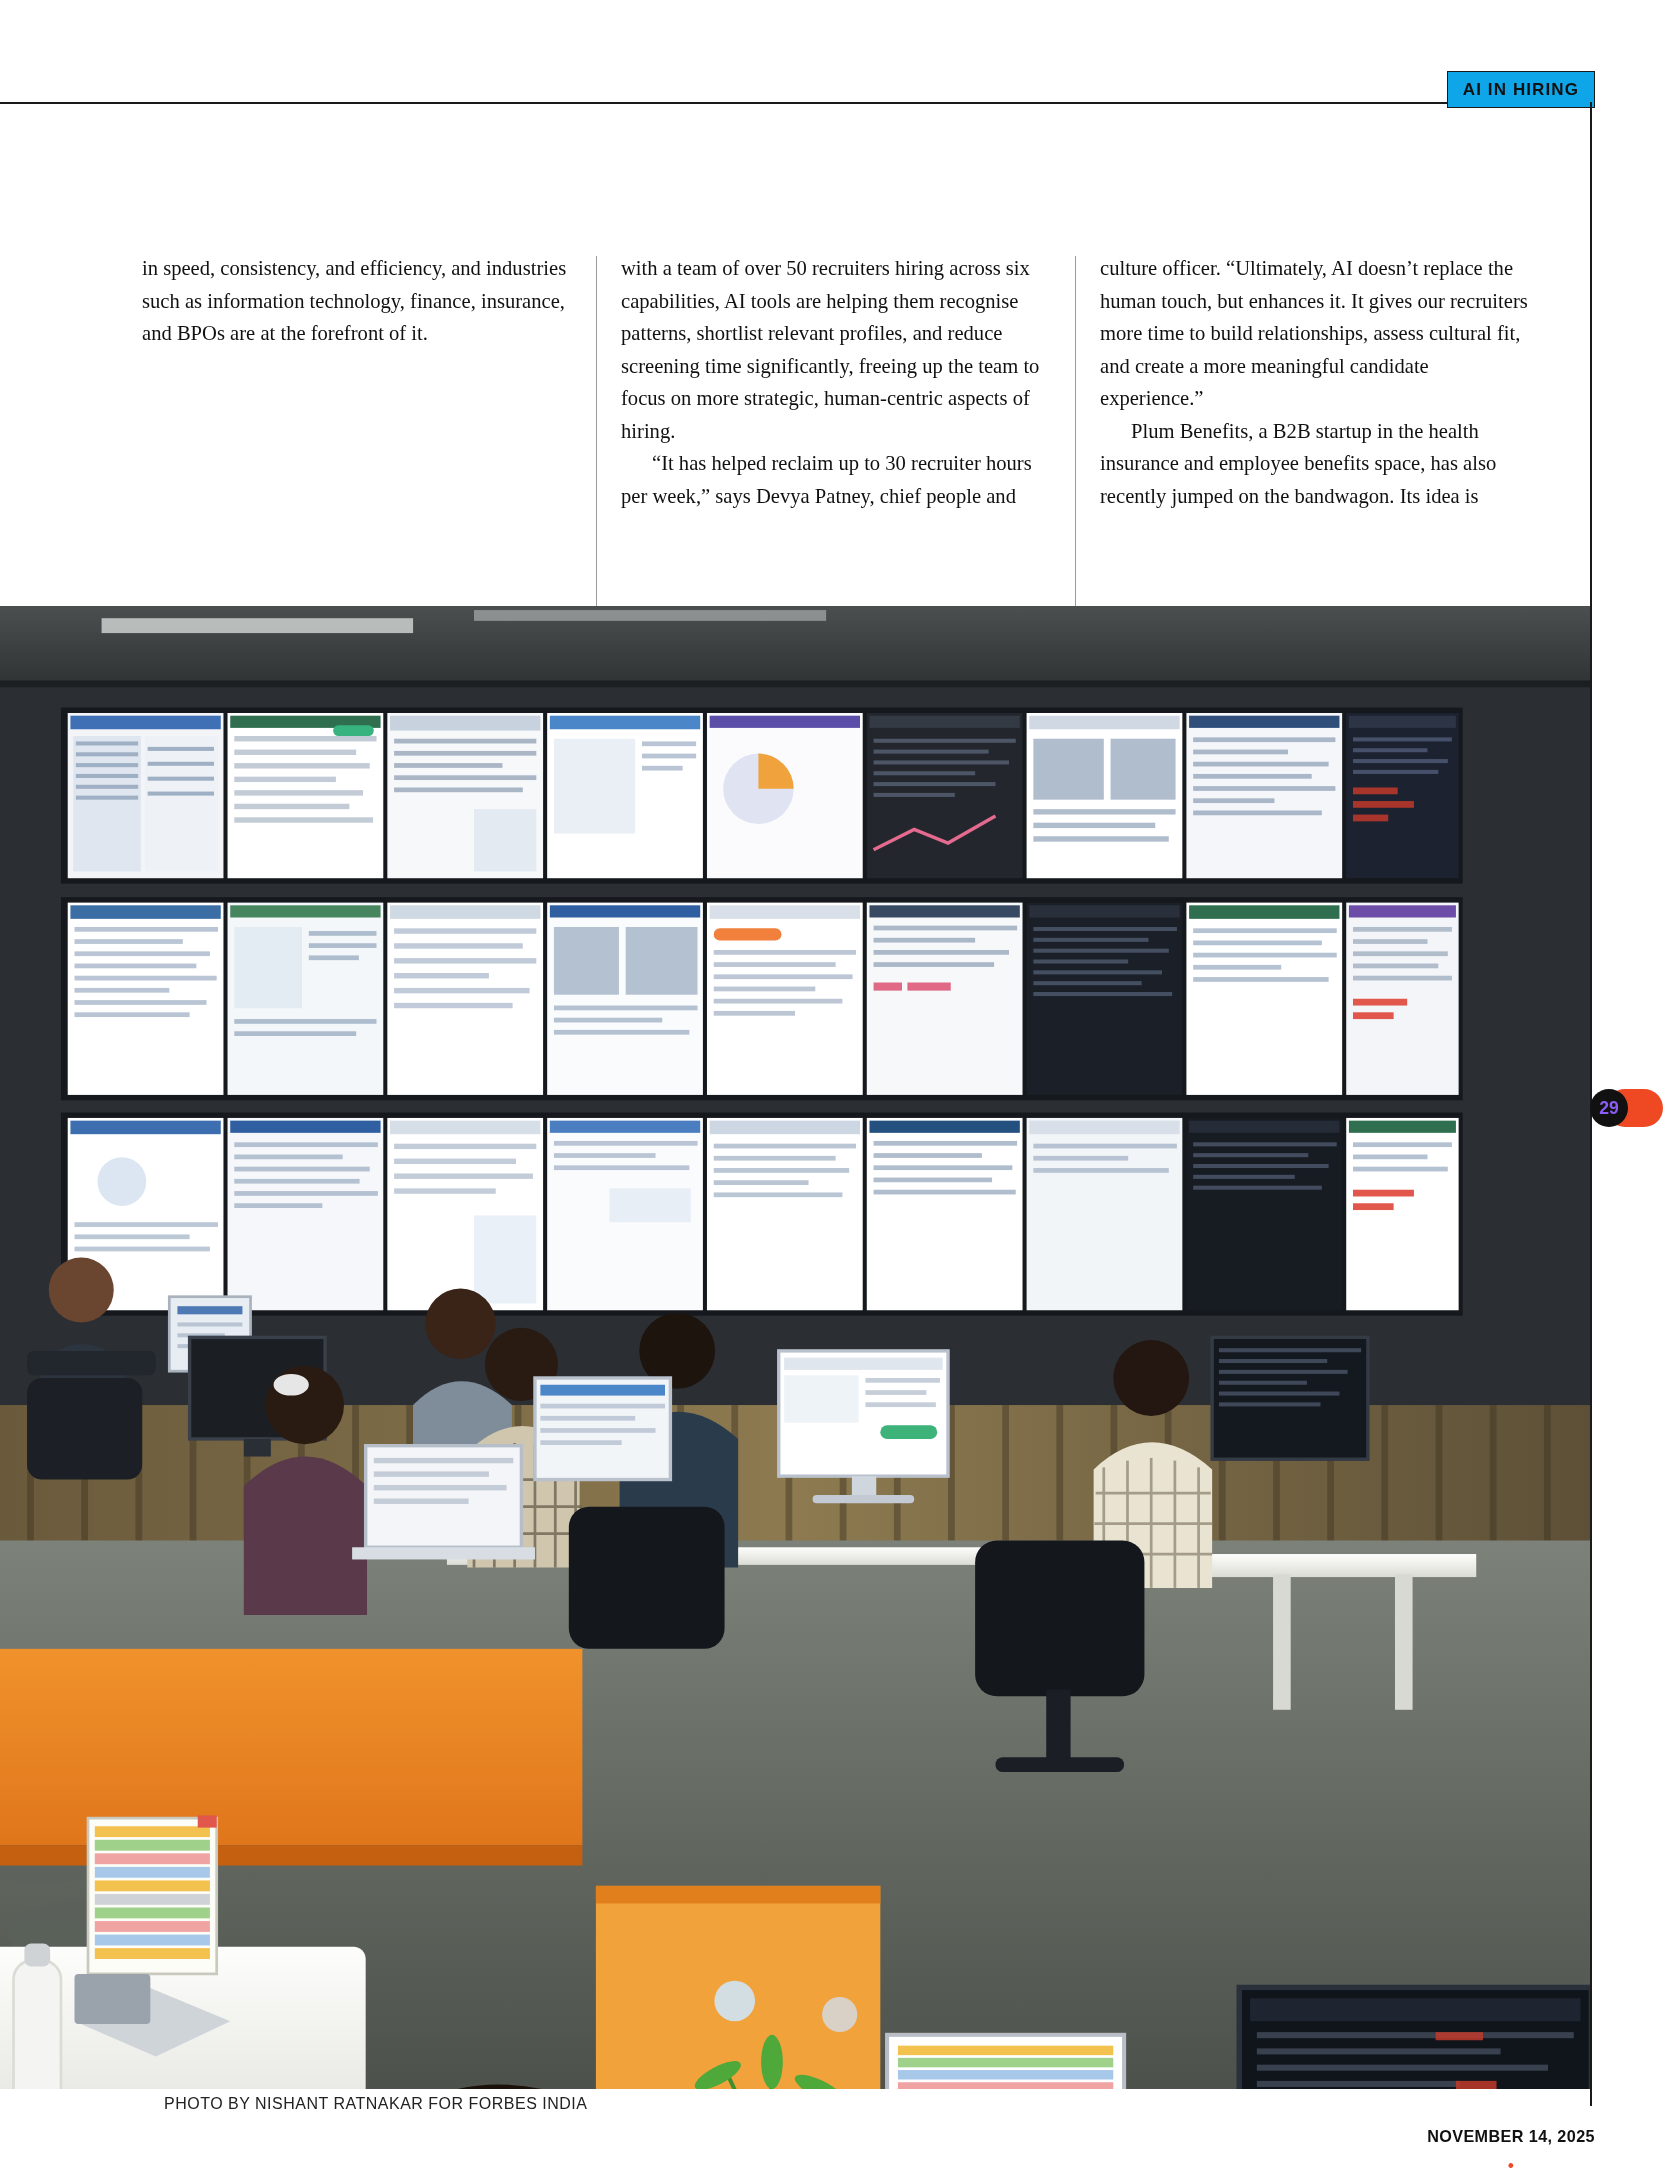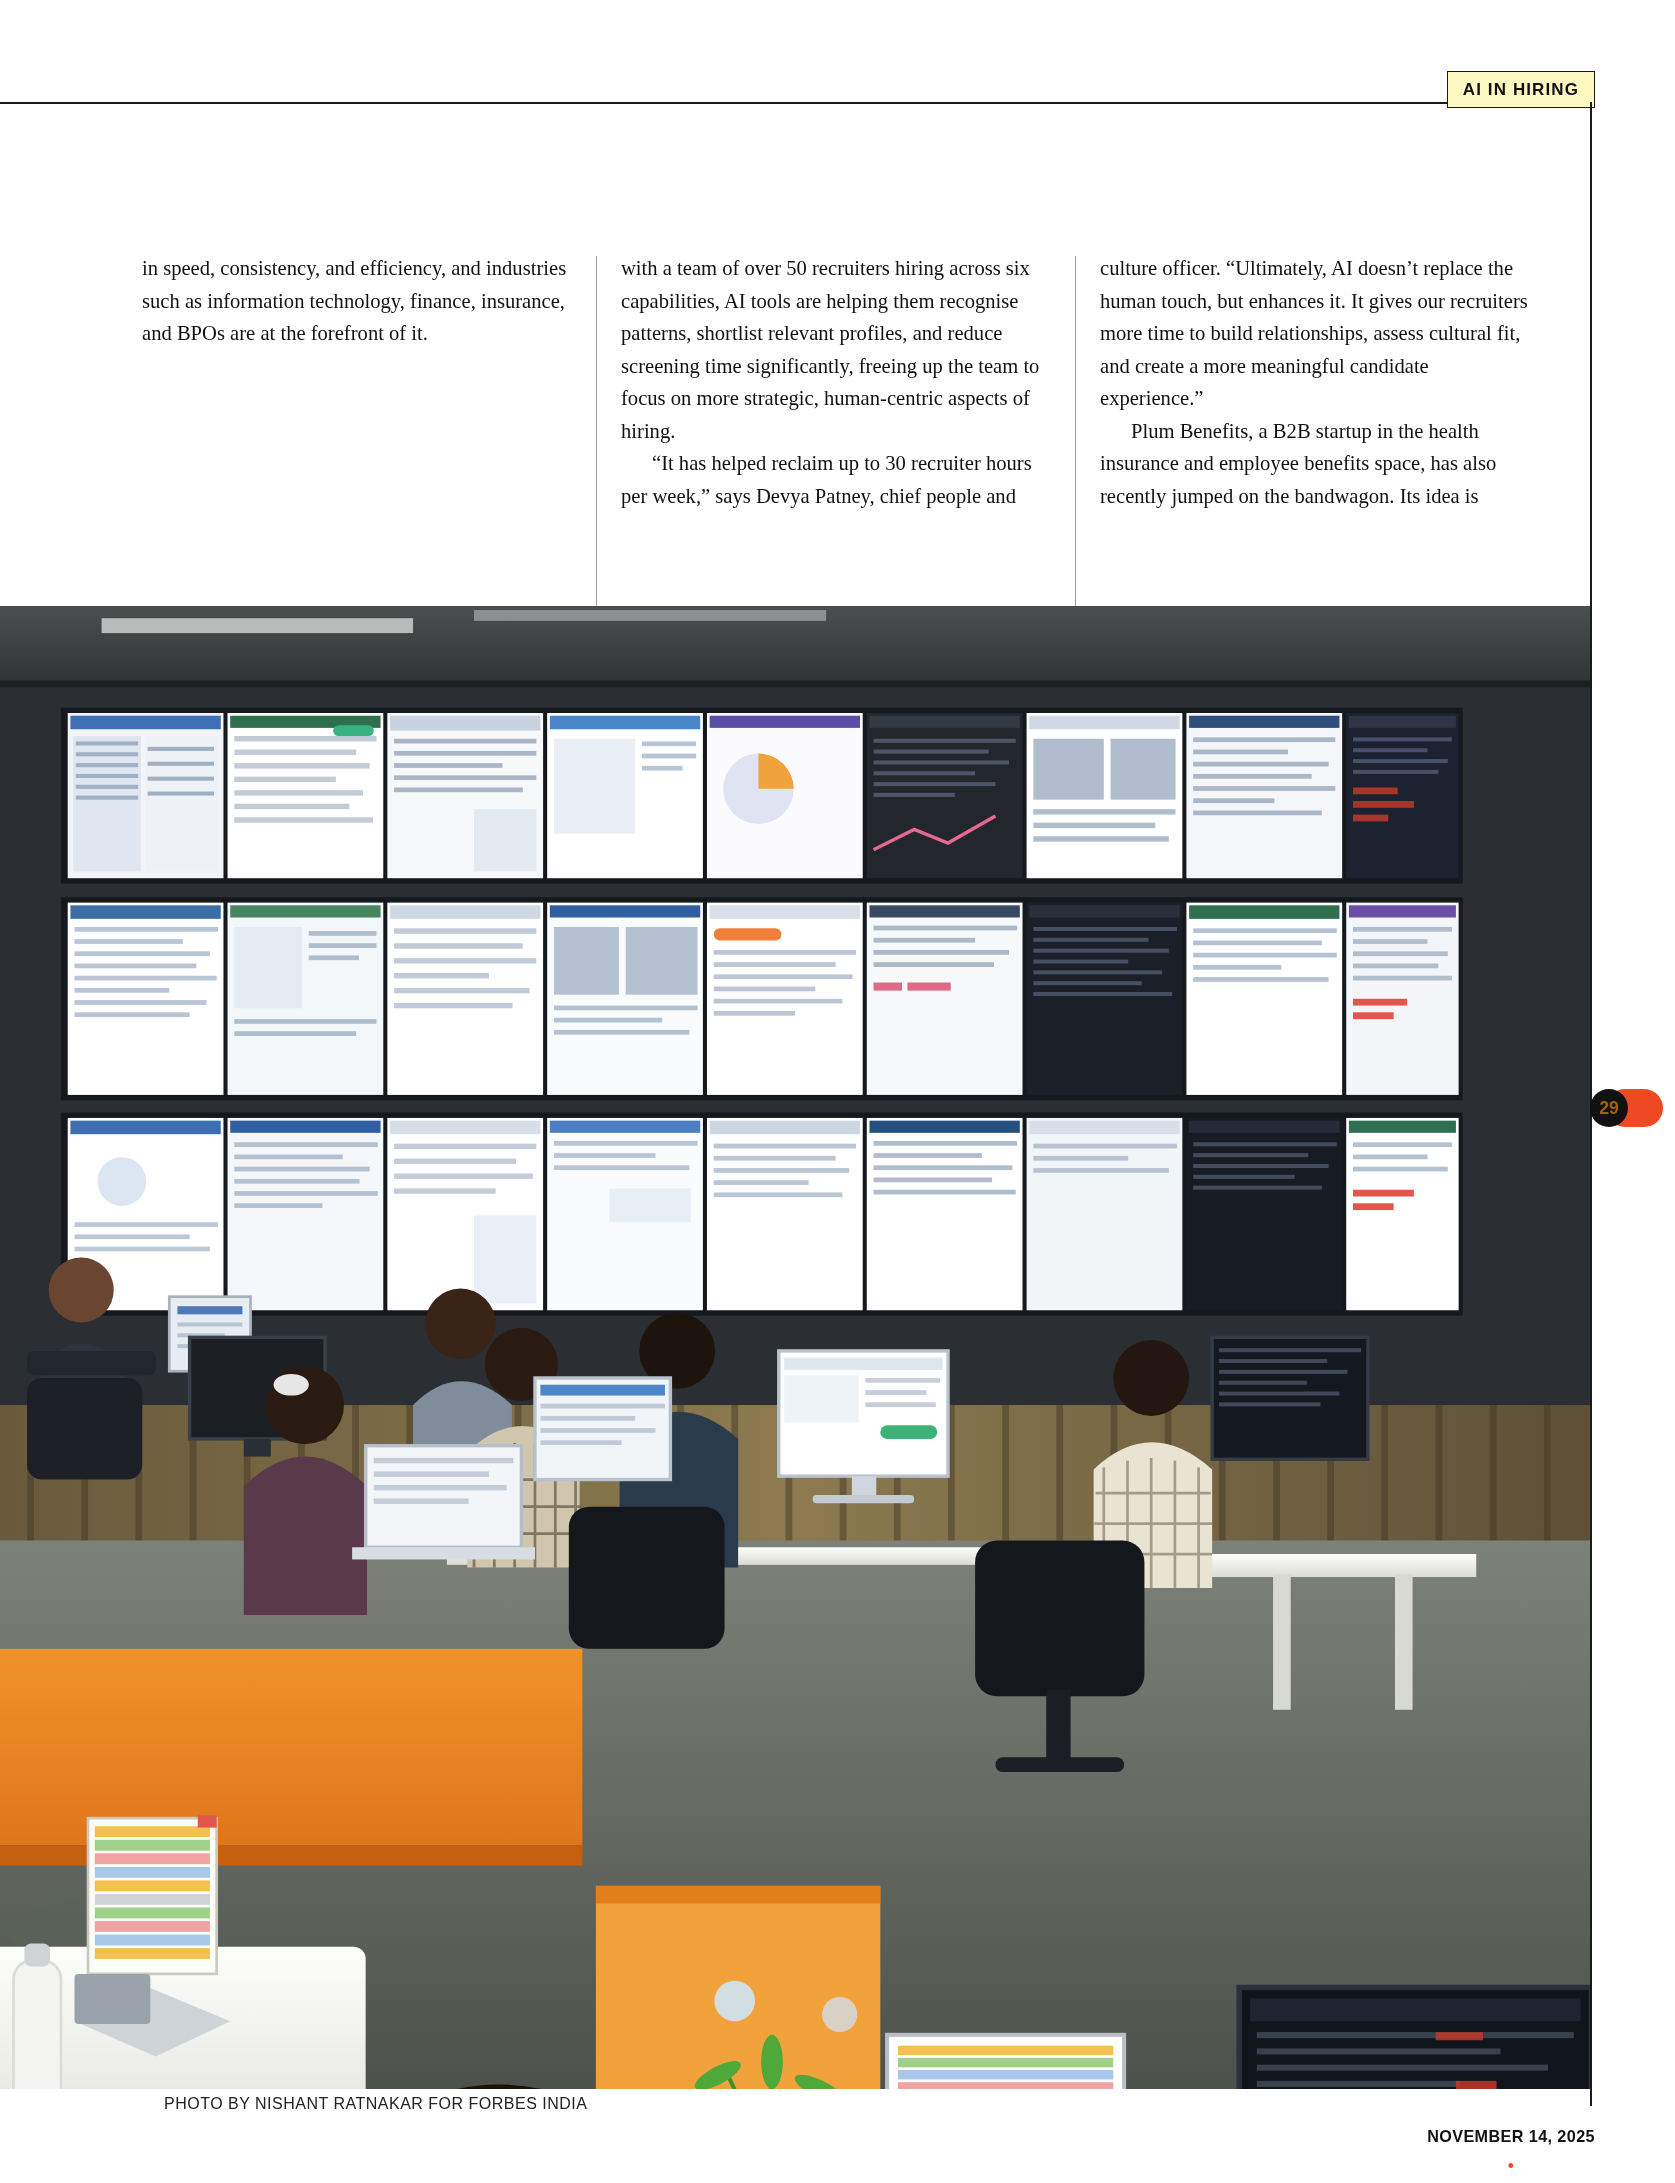--- a/index.html
+++ b/index.html
@@ -23,21 +23,21 @@
     top: 102px;
     width: 1591px;
     height: 2px;
     background: #1a1a1a;
   }
   .section-tag {
     position: absolute;
     right: 81px;
     top: 71px;
     border: 1.4px solid #1a1a1a;
-    background: #fef9c3;
+    background: #0ea5e9;
     padding: 8.1px 15px 6.8px 15px;
     font-family: "Liberation Sans", sans-serif;
     font-weight: bold;
     font-size: 17px;
     letter-spacing: 1.1px;
     color: #111;
     white-space: nowrap;
   }
 
   
@@ -61,21 +61,21 @@
     border-radius: 19px;
   }
   .page-number {
     position: absolute;
     left: 1590px;
     top: 1089px;
     width: 38px;
     height: 38px;
     border-radius: 50%;
     background: #111111;
-    color: #a16207;
+    color: #8b5cf6;
     font-family: "Liberation Sans", sans-serif;
     font-weight: bold;
     font-size: 17.6px;
     display: flex;
     align-items: center;
     justify-content: center;
   }
 
   
   .columns {

